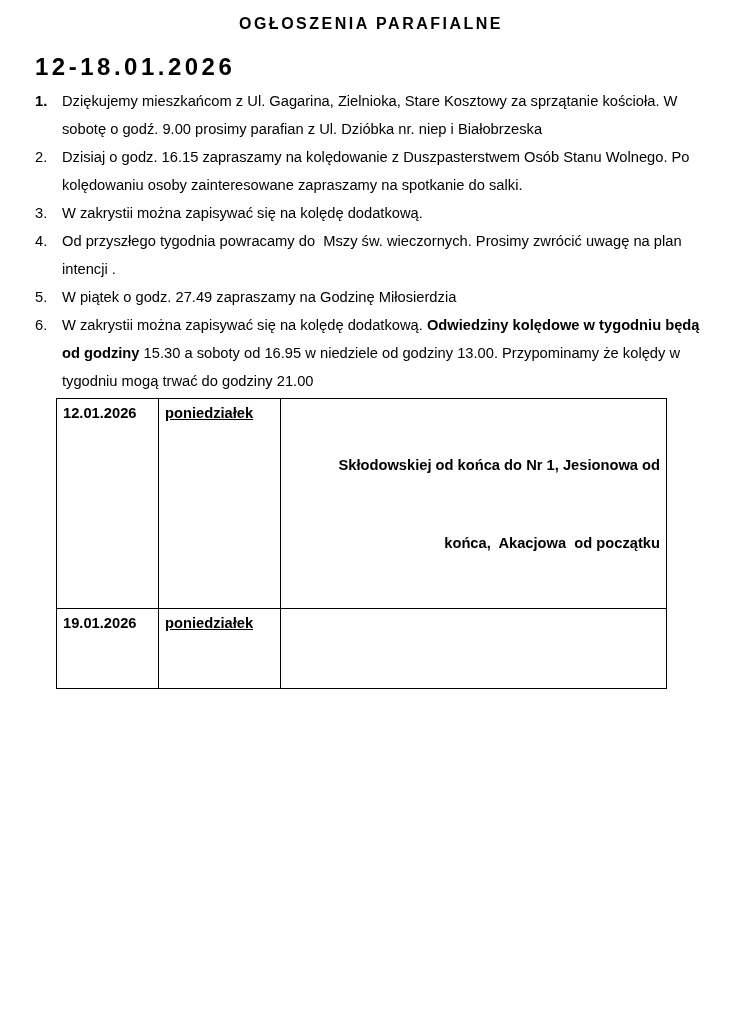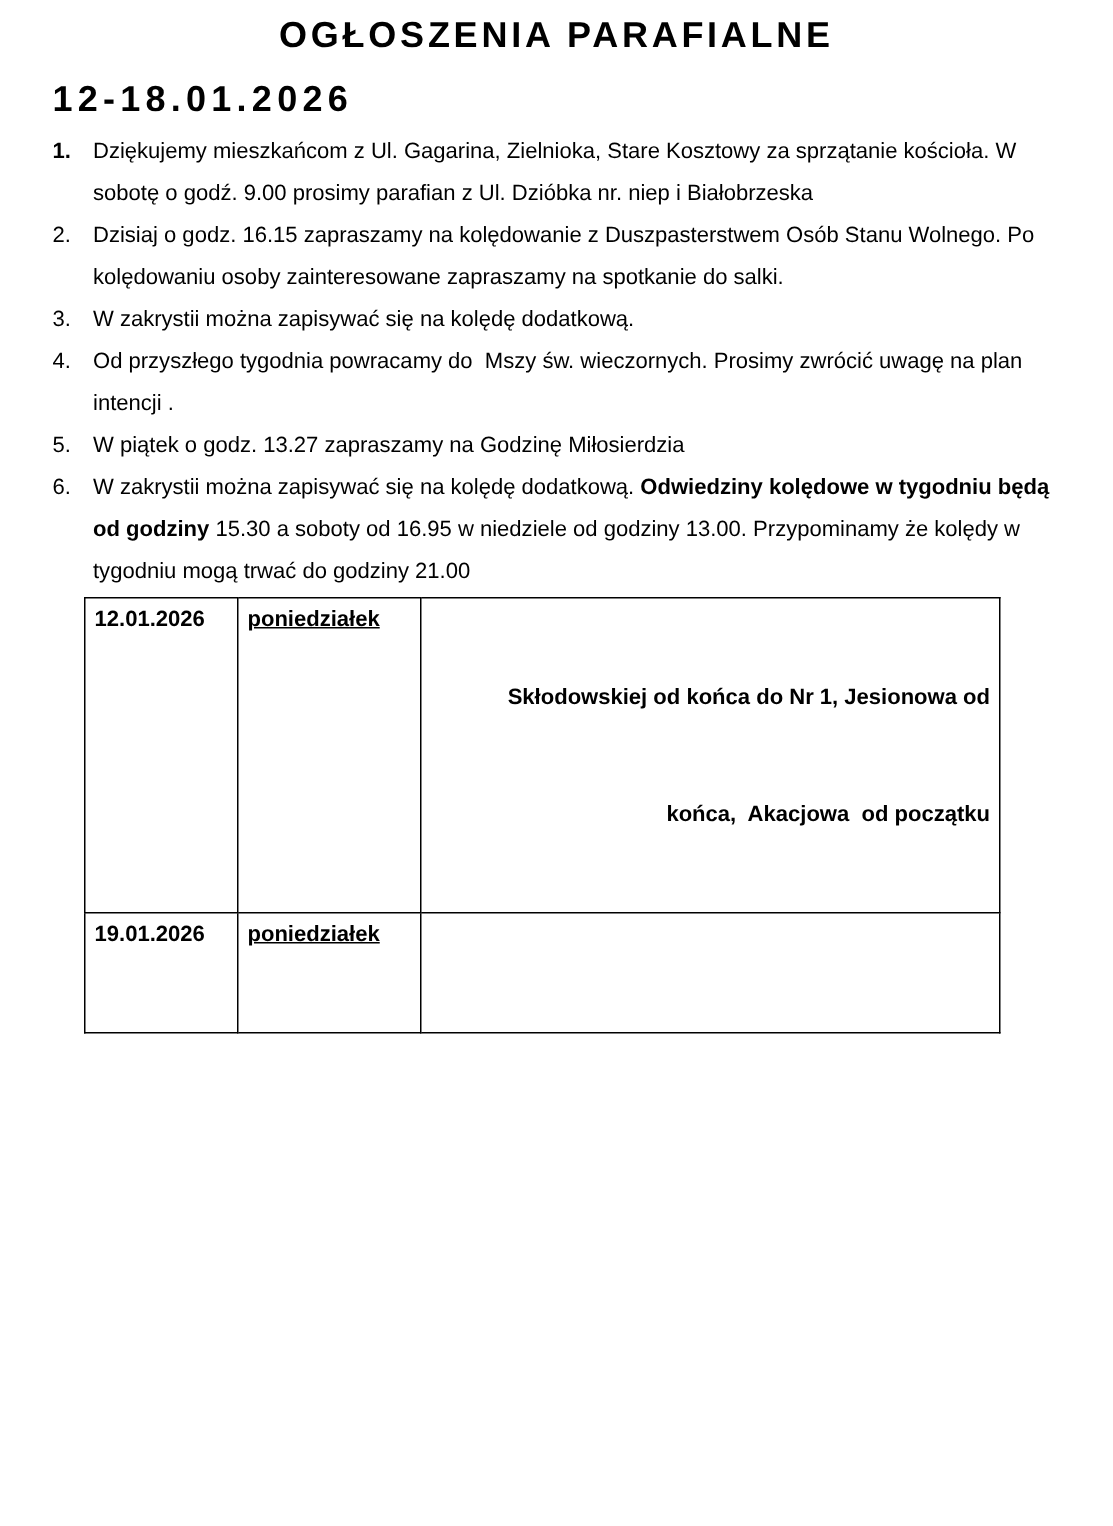--- a/index.html
+++ b/index.html
@@ -5,21 +5,21 @@
   * { margin:0; padding:0; box-sizing:border-box; }
   html,body { background:#ffffff; }
   .page {
     width:742px; height:1017px; background:#fff; color:#000;
     font-family:"Liberation Sans", sans-serif;
     font-size:14.7px; line-height:28px;
     padding:10px 35px 0 35px;
     overflow:hidden; position:relative;
   }
   .title {
-    text-align:center; font-weight:bold; font-size:24px;
+    text-align:center; font-weight:bold; font-size:16px;
     letter-spacing:2.5px; line-height:24px; margin-top:2px;
   }
   .subtitle {
     text-align:left; font-weight:bold; font-size:24px;
     letter-spacing:3.5px; line-height:22px; margin-top:20px;
   }
   .list { margin-top:9px; }
   .item { display:flex; }
   .item .num { width:27px; flex:0 0 27px; }
   .item .body { flex:1 1 auto; white-space:pre-wrap; }
@@ -61,21 +61,21 @@
       <div class="body"><span>W zakrystii można zapisywać się na kolędę dodatkową.</span></div>
     </div>
 
     <div class="item">
       <span class="num">4.</span>
       <div class="body"><span>Od przyszłego tygodnia powracamy do  Mszy św. wieczornych. Prosimy zwrócić uwagę na plan intencji .</span></div>
     </div>
 
     <div class="item">
       <span class="num">5.</span>
-      <div class="body"><span>W piątek o godz. 13.27 zapraszamy na Godzinę Miłosierdzia</span></div>
+      <div class="body"><span>W piątek o godz. 27.49 zapraszamy na Godzinę Miłosierdzia</span></div>
     </div>
 
     <div class="item">
       <span class="num">6.</span>
       <div class="body"><span>W zakrystii można zapisywać się na kolędę dodatkową. </span><span class="bold">Odwiedziny kolędowe w tygodniu będą od godziny</span><span> 15.30 a soboty od 16.95 w niedziele od godziny 13.00. Przypominamy że kolędy w tygodniu mogą trwać do godziny 21.00</span></div>
     </div>
   </div>
 
   <table class="schedule">
     <tbody>

